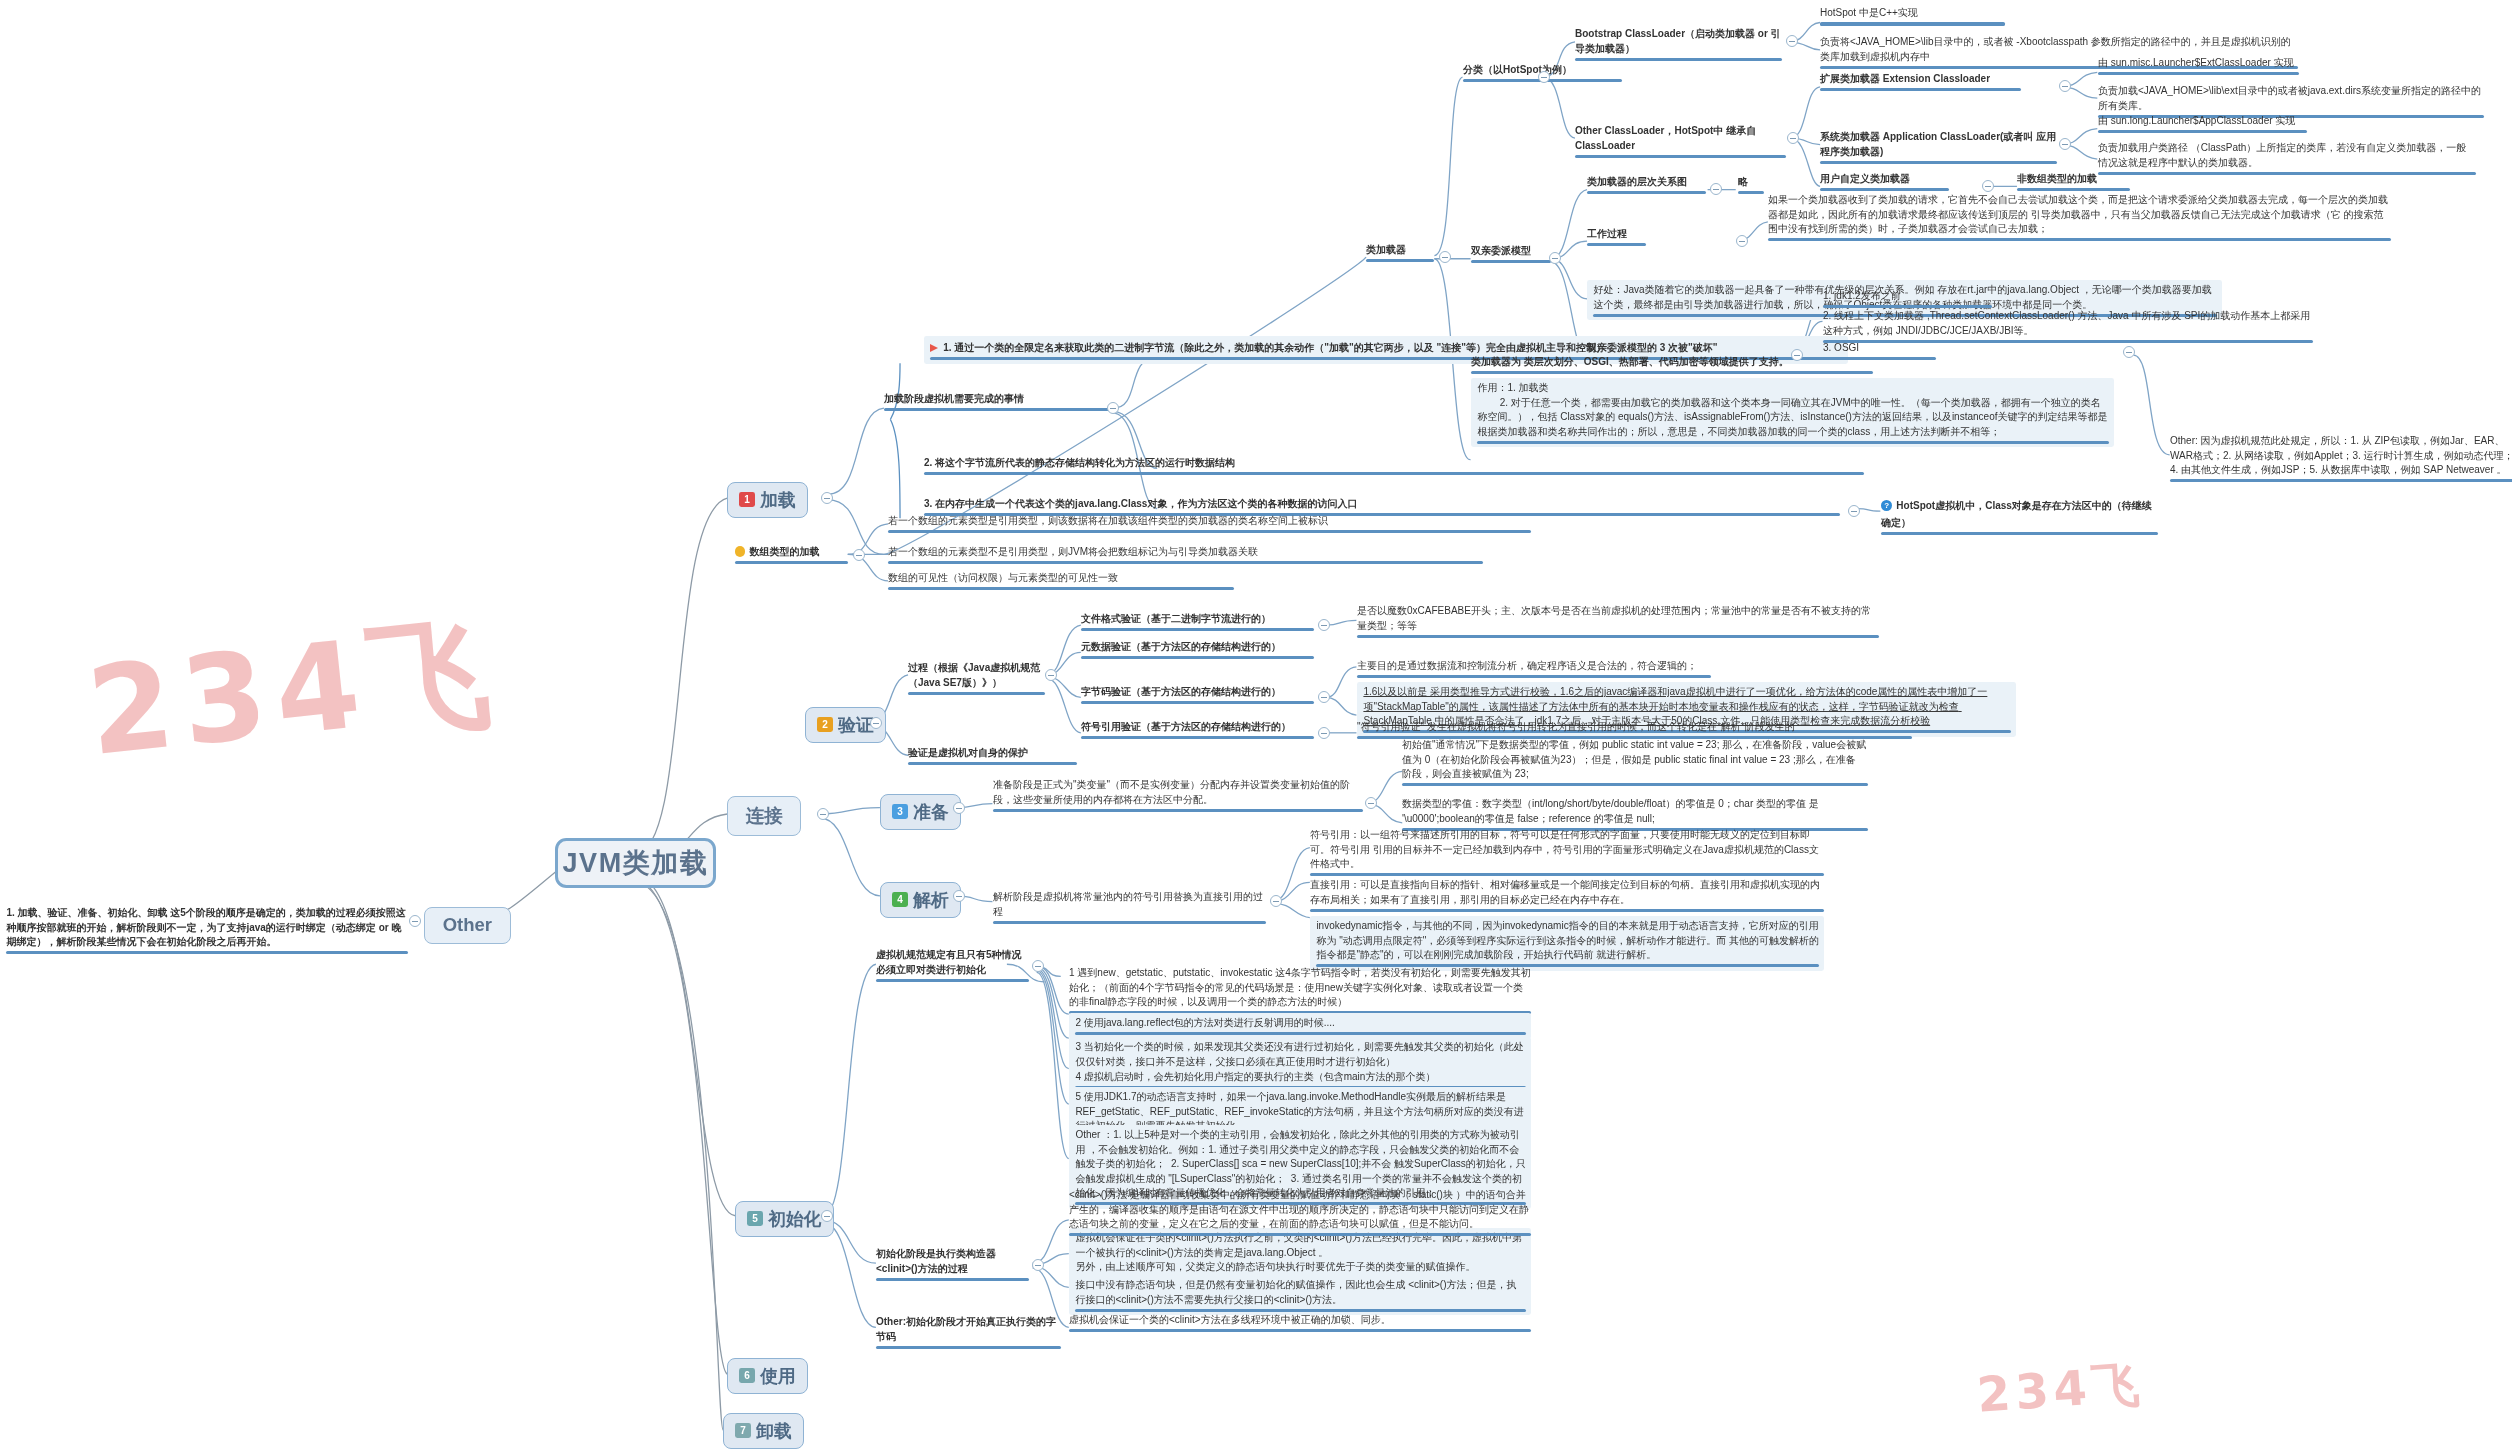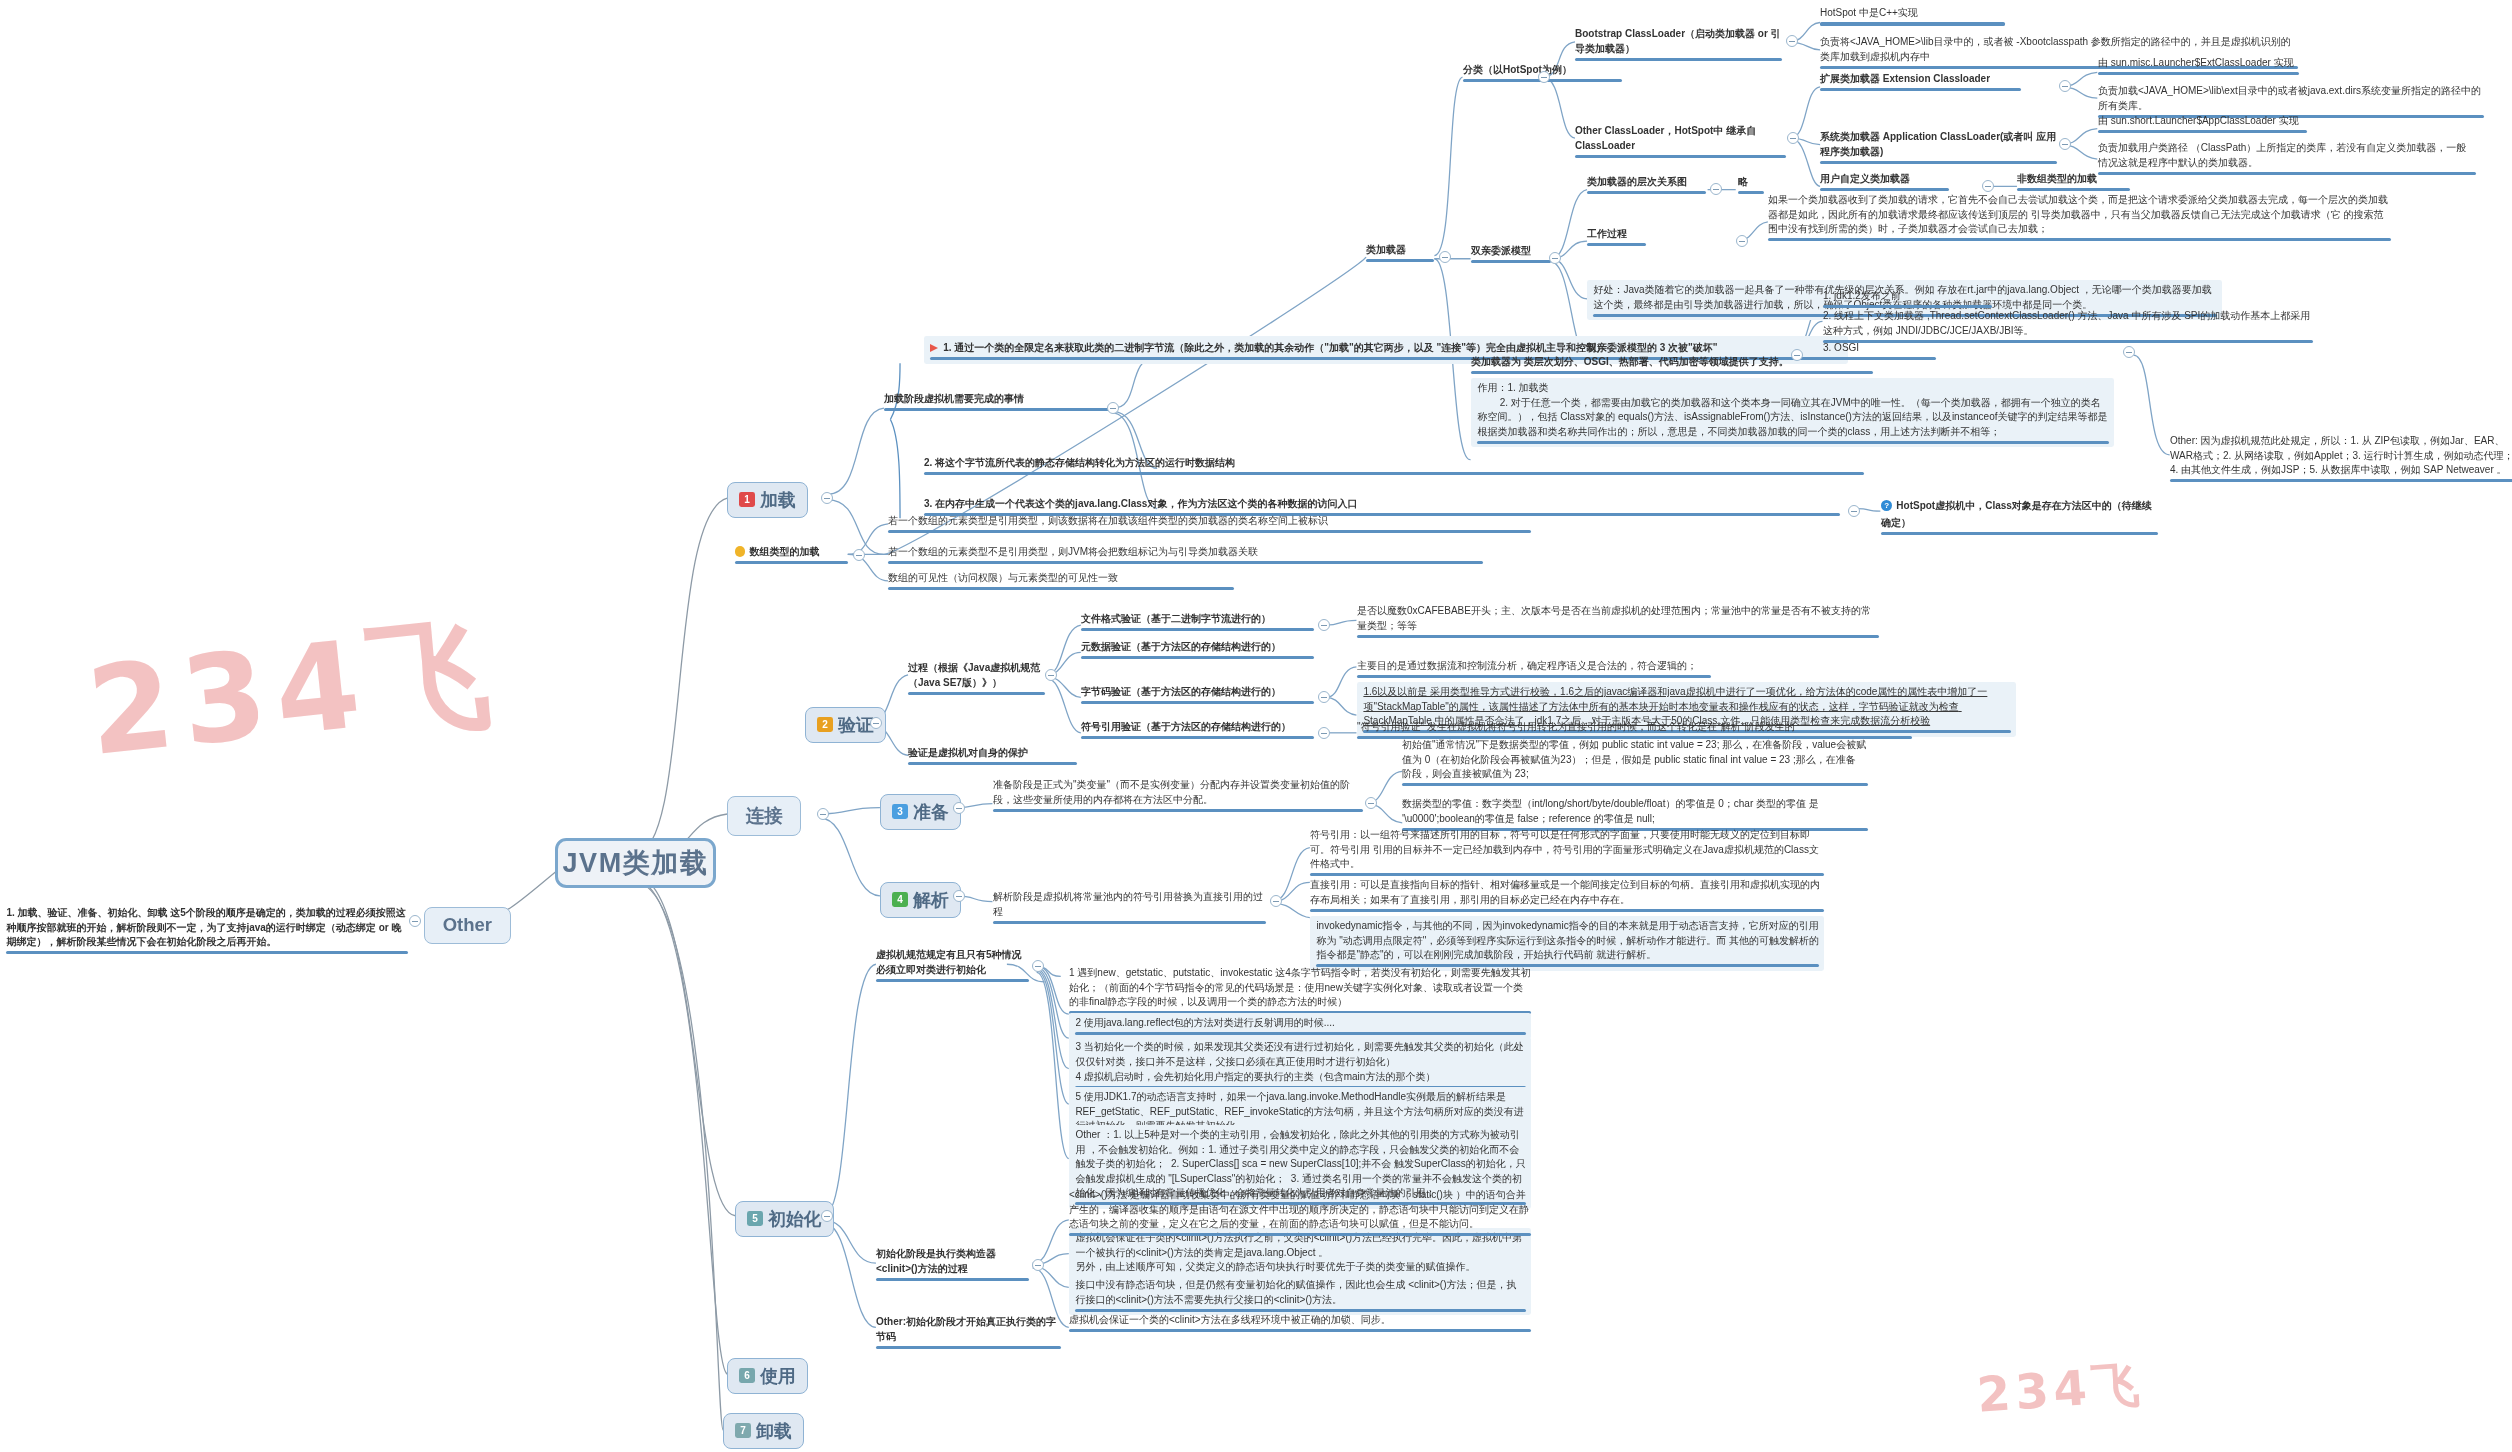--- a/index.html
+++ b/index.html
@@ -277,21 +277,21 @@
     <span class="t">负责加载&lt;JAVA_HOME&gt;\lib\ext目录中的或者被java.ext.dirs系统变量所指定的路径中的所有类库。</span>
       <span class="bar"></span>
   </div>
 
   <div class="ul bold" style="left:1820px;top:130px;width:237px;">
     <span class="t">系统类加载器 Application ClassLoader(或者叫 应用程序类加载器)</span>
       <span class="bar"></span>
   </div>
   <div class="tog" style="left:2059px;top:138px;"></div>
   <div class="ul" style="left:2098px;top:114px;width:209px;">
-    <span class="t">由 sun.short.Launcher$AppClassLoader 实现</span>
+    <span class="t">由 sun.long.Launcher$AppClassLoader 实现</span>
       <span class="bar"></span>
   </div>
   <div class="ul" style="left:2098px;top:141px;width:378px;">
     <span class="t">负责加载用户类路径 （ClassPath）上所指定的类库，若没有自定义类加载器，一般情况这就是程序中默认的类加载器。</span>
       <span class="bar"></span>
   </div>
 
   <div class="ul bold" style="left:1820px;top:172px;width:129px;">
     <span class="t">用户自定义类加载器</span>
       <span class="bar"></span>

